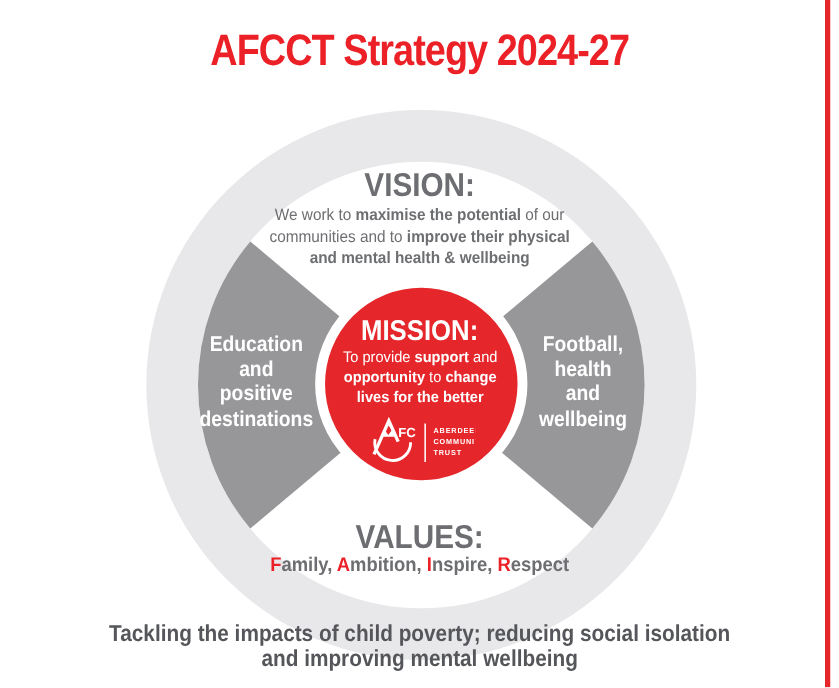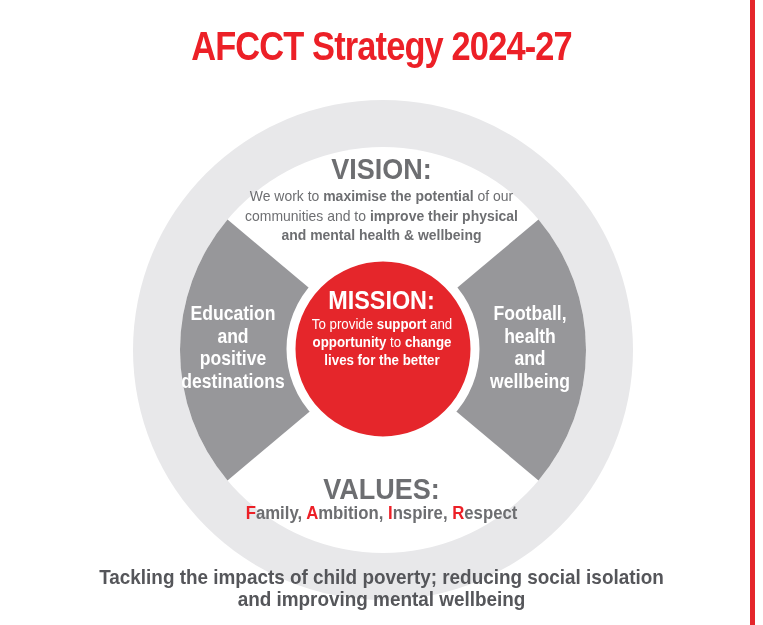--- a/index.html
+++ b/index.html
@@ -94,20 +94,33 @@
     <div>Football,</div>
     <div>health</div>
     <div>and</div>
     <div>wellbeing</div>
   </div>
 
   <div class="overlay mission-heading condensed">MISSION:</div>
 
   <div class="overlay mission-body"><span>To provide </span><span class="b">support</span><span> and </span><span class="b">opportunity</span><span> to </span><span class="b">change lives for the better</span></div>
 
+  <div class="logo-wrap">
+    <svg width="98" height="52" viewBox="0 0 98 52">
+      <path d="M 7 23.2 A 16.3 16.3 0 1 0 39.3 26" fill="none" stroke="#ffffff" stroke-width="2.6"></path>
+      <path d="M 19.5 7 L 25.5 21 L 12.5 21 Z" fill="#ffffff"></path>
+      <path d="M 19 10.5 L 22.3 15 L 19 19.5 L 15.7 15 Z" fill="#e5262b"></path>
+      <path d="M 6 37 L 19.5 6.5 L 28 25.5" fill="none" stroke="#ffffff" stroke-width="3"></path>
+      <text x="28" y="21" font-size="12" font-weight="bold" fill="#ffffff" font-family="Liberation Sans, sans-serif">FC</text>
+      <line x1="52.5" y1="9" x2="52.5" y2="44" stroke="#ffffff" stroke-width="1.4"></line>
+      <text x="60" y="18" font-size="6.6" font-weight="bold" fill="#ffffff" letter-spacing="0.8" font-family="Liberation Sans, sans-serif">ABERDEEN FC</text>
+      <text x="60" y="28" font-size="6.6" font-weight="bold" fill="#ffffff" letter-spacing="0.8" font-family="Liberation Sans, sans-serif">COMMUNITY</text>
+      <text x="60" y="38" font-size="6.6" font-weight="bold" fill="#ffffff" letter-spacing="0.8" font-family="Liberation Sans, sans-serif">TRUST</text>
+    </svg>
+  </div>
 
   <div class="overlay values-heading condensed">VALUES:</div>
 
   <div class="overlay values-line"><span class="r">F</span><span>amily, </span><span class="r">A</span><span>mbition, </span><span class="r">I</span><span>nspire, </span><span class="r">R</span><span>espect</span></div>
 
   <div class="overlay footer">
     <div>Tackling the impacts of child poverty; reducing social isolation</div>
     <div>and improving mental wellbeing</div>
   </div>
 

